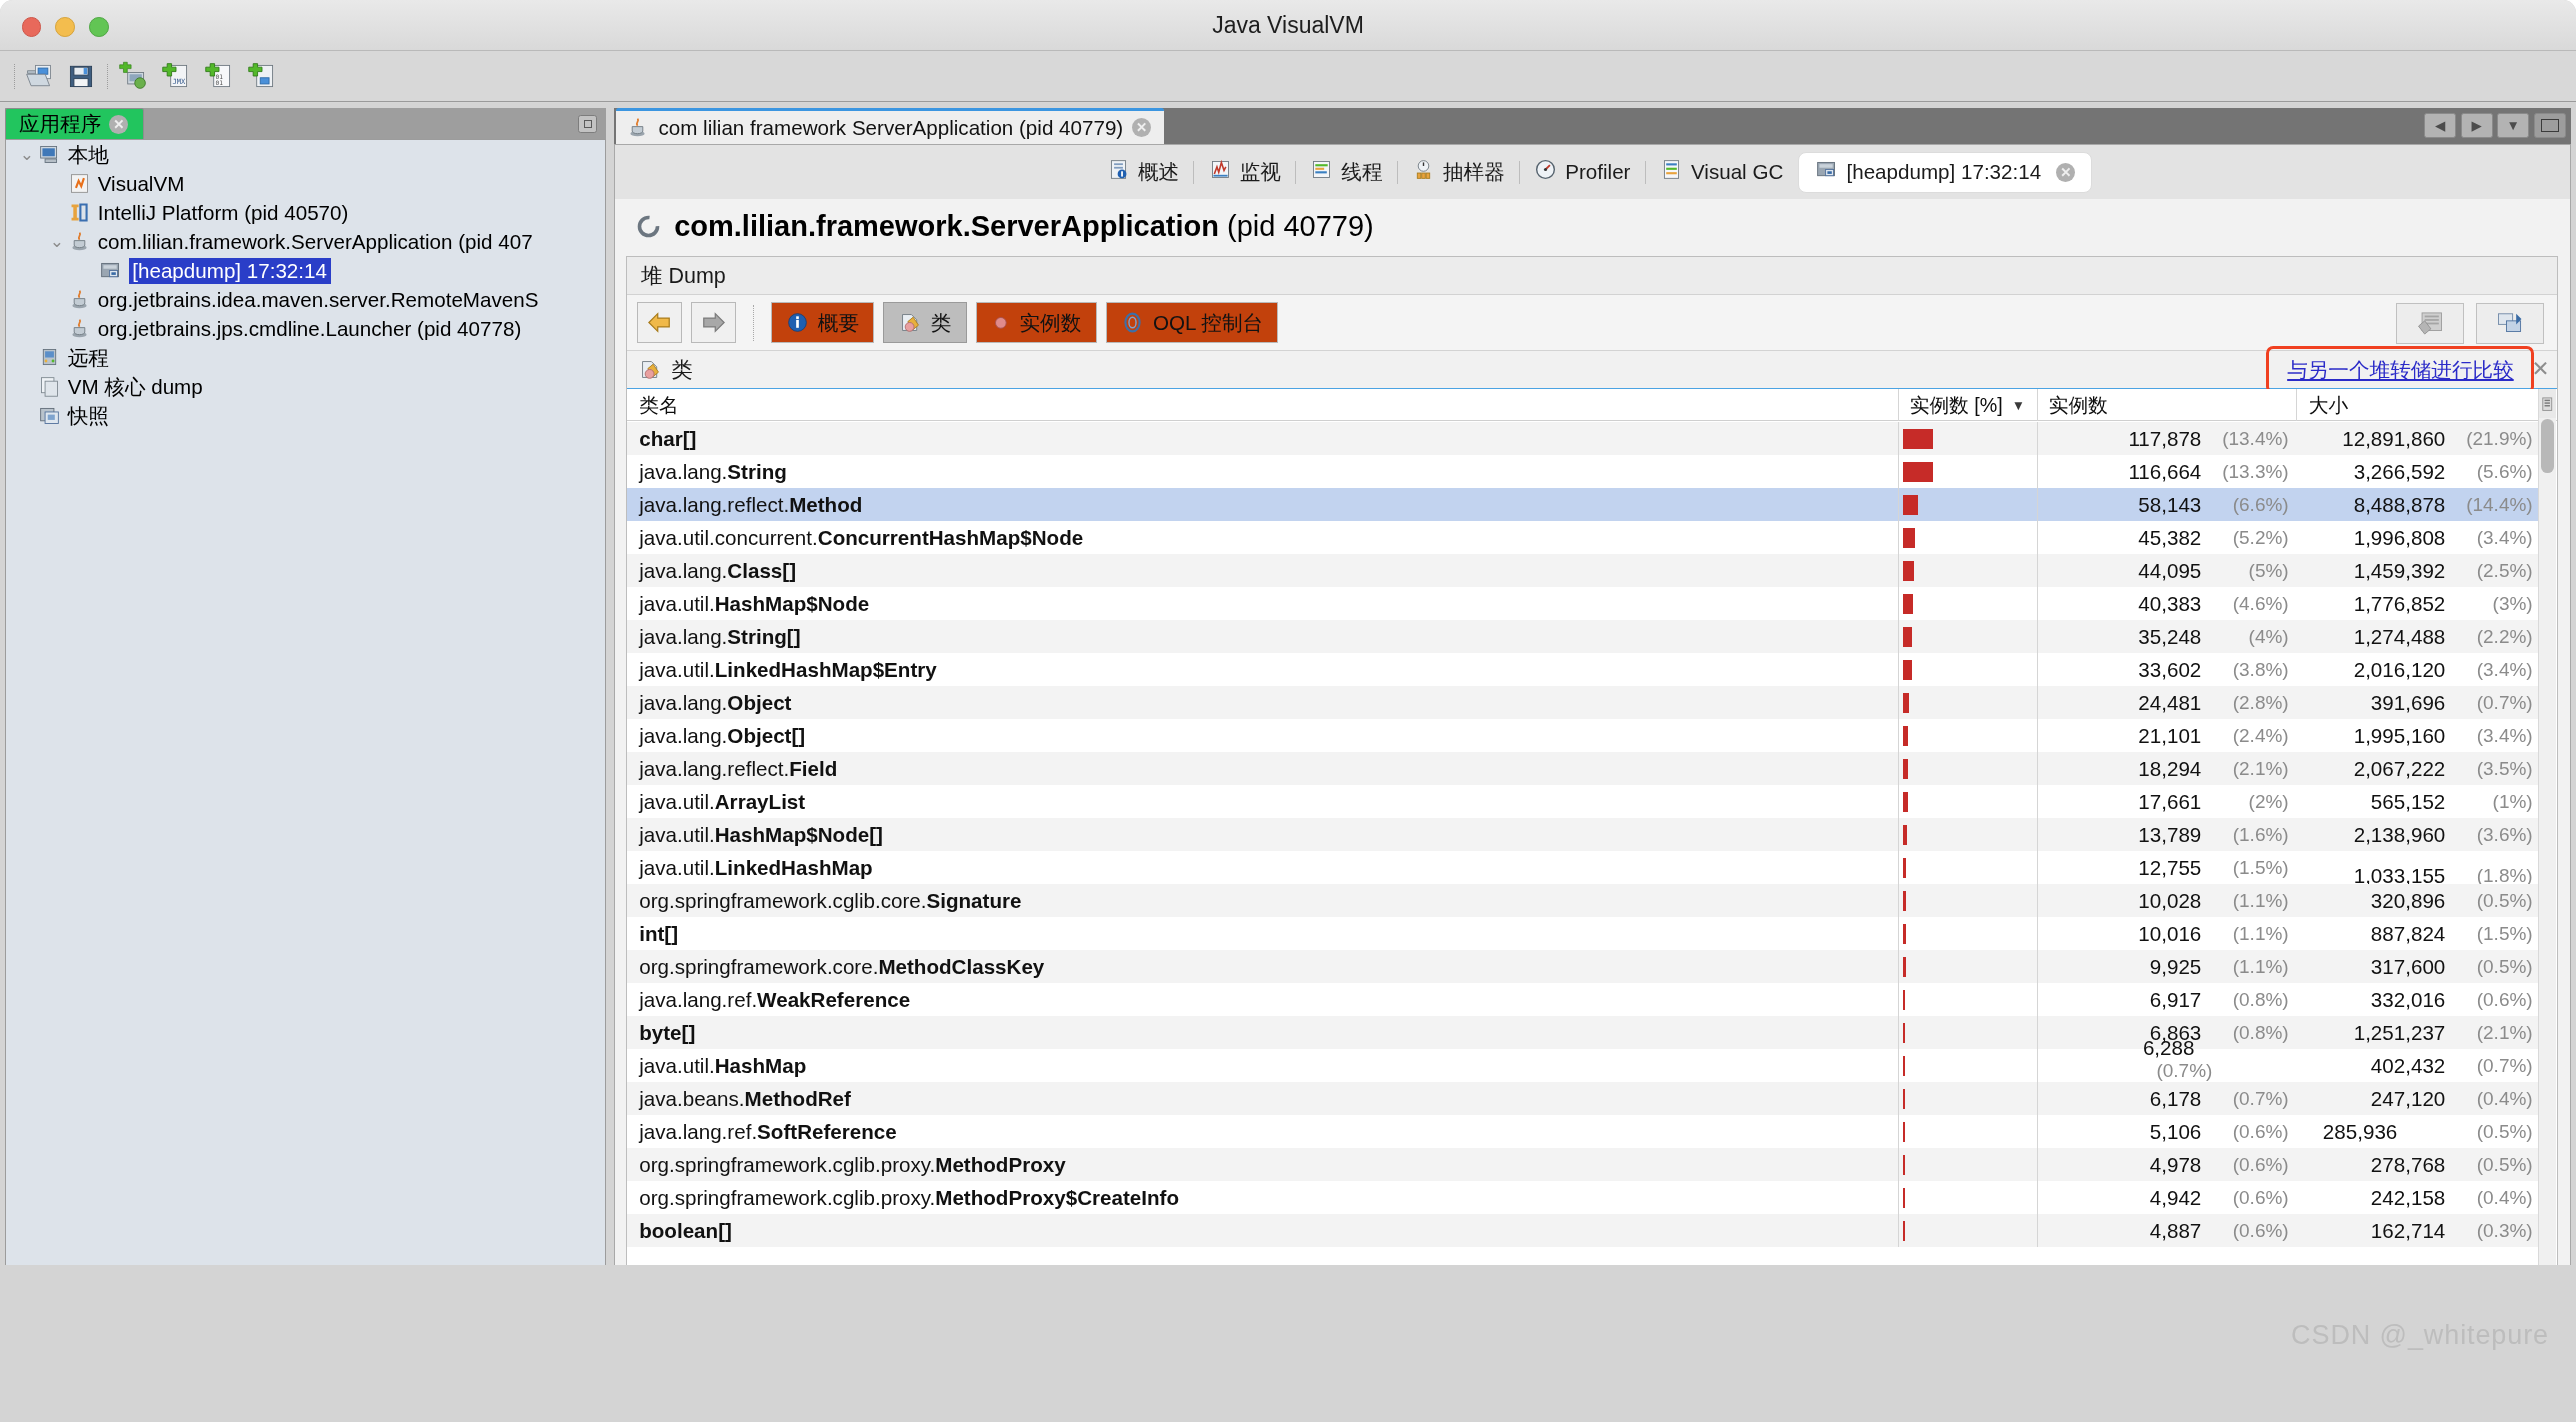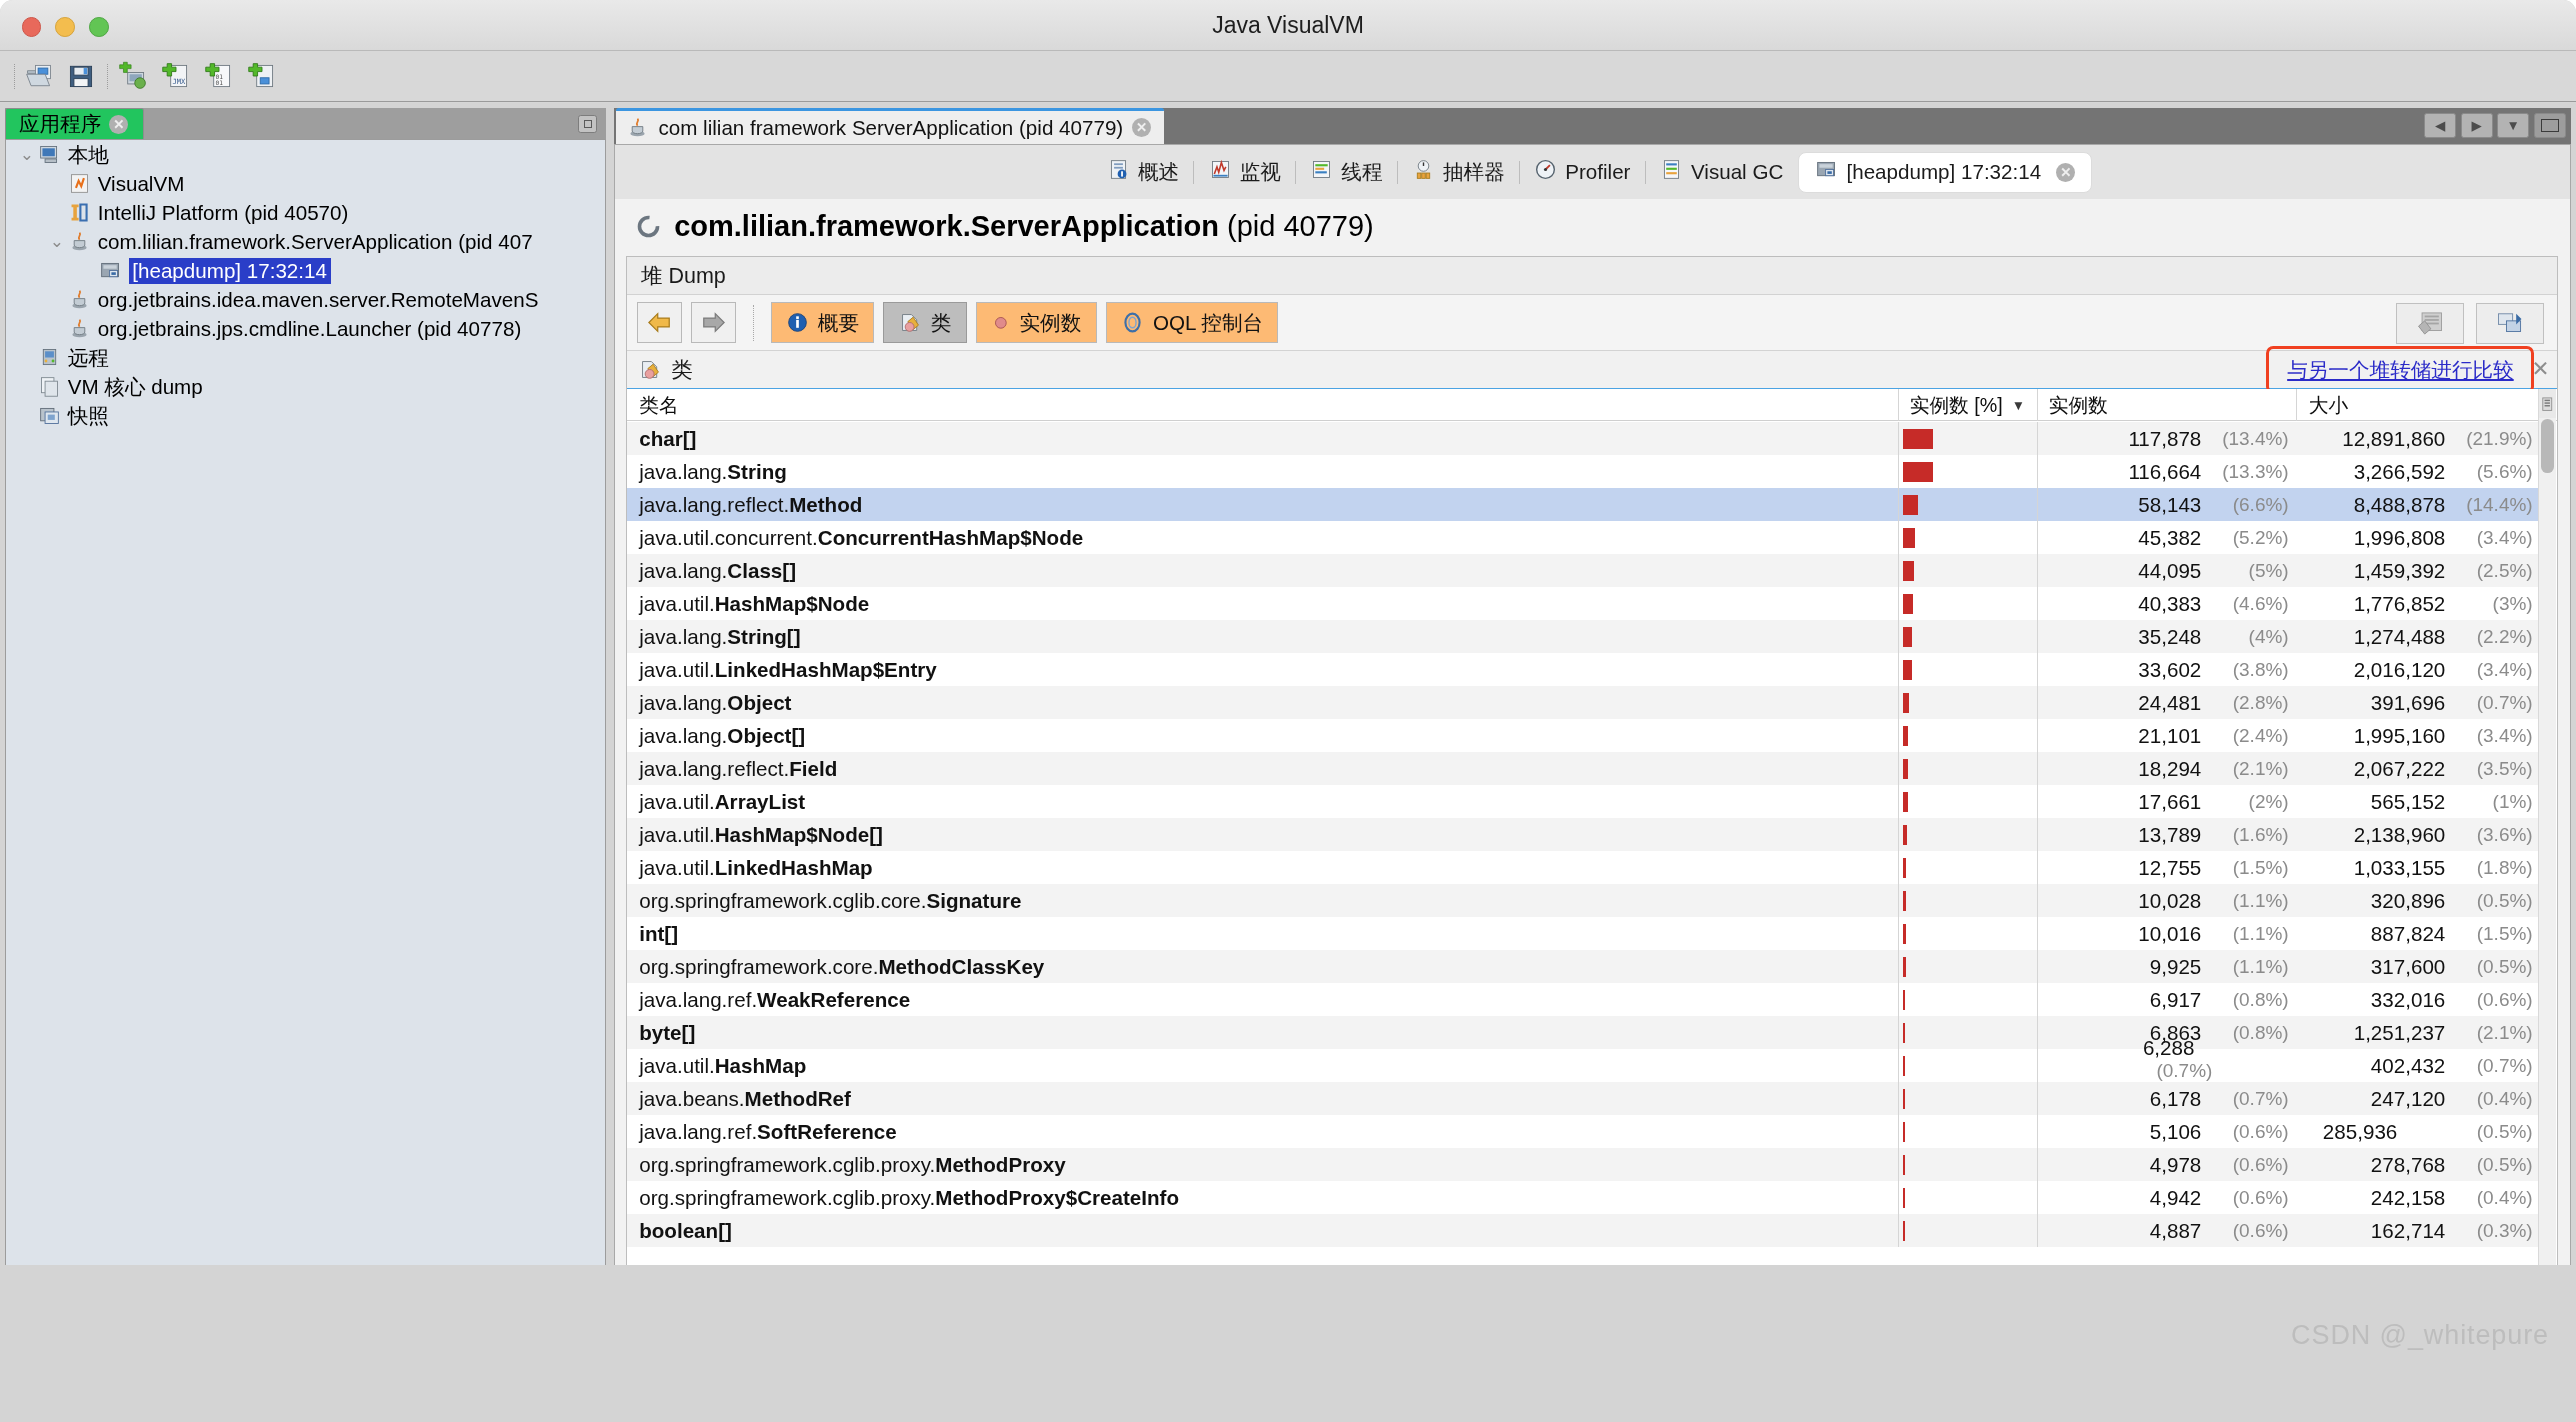--- a/index.html
+++ b/index.html
@@ -167,21 +167,21 @@
   #heap-toolbar {
     position:absolute; left:0; top:38px; width:1930px; height:55px;
     background:#f4f4f4; display:flex; align-items:center; padding-left:10.7px; gap:9px;
   }
   .nav-btn {
     width:45px; height:41px; background:#f0f0f0; border:0.9px solid #b9b9b9;
     display:flex; align-items:center; justify-content:center;
   }
   .tool-sep { width:1.8px; height:36px; border-left:1.8px dotted #a8a8a8; margin:0 7.2px; }
   .tool-btn {
-    height:41px; padding:0 14.3px; background:#fdba74; border:0.9px solid #b9b9b9;
+    height:41px; padding:0 14.3px; background:#c2410c; border:0.9px solid #b9b9b9;
     display:flex; align-items:center; gap:9px; font-size:20.6px; color:#121212;
     white-space:nowrap;
   }
   .tool-btn.active { background:#bdbdbd; border-color:#9a9a9a; }
   .tool-btn-right {
     position:absolute; top:7.2px; width:68px; height:41px;
     background:#ededed; border:0.9px solid #c0c0c0;
     display:flex; align-items:center; justify-content:center;
   }
 
@@ -956,21 +956,21 @@
                   </div>
                   <div class="rowline"></div>
                   <div class="rowline2"></div>
                   <div class="bar-cell">
                     <div class="bar" style="width: 3.4px; background: rgb(198, 43, 40);"></div>
                   </div>
                   <div class="c-num" style="left: 1422px; width: 240px;">
                     <span>12,755</span>
                     <span class="pct">(1.5%)</span>
                   </div>
-                  <div class="c-num" style="left: 1682px; width: 224px;">
+                  <div class="c-num" style="left: 1682px; width: 224px; margin-top: 8px;">
                     <span>1,033,155</span>
                     <span class="pct">(1.8%)</span>
                   </div>
                 </div>
                 <div class="row odd">
                   <div class="c-name">
                     <span>org.springframework.cglib.core.</span>
                     <b>Signature</b>
                   </div>
                   <div class="rowline"></div>

